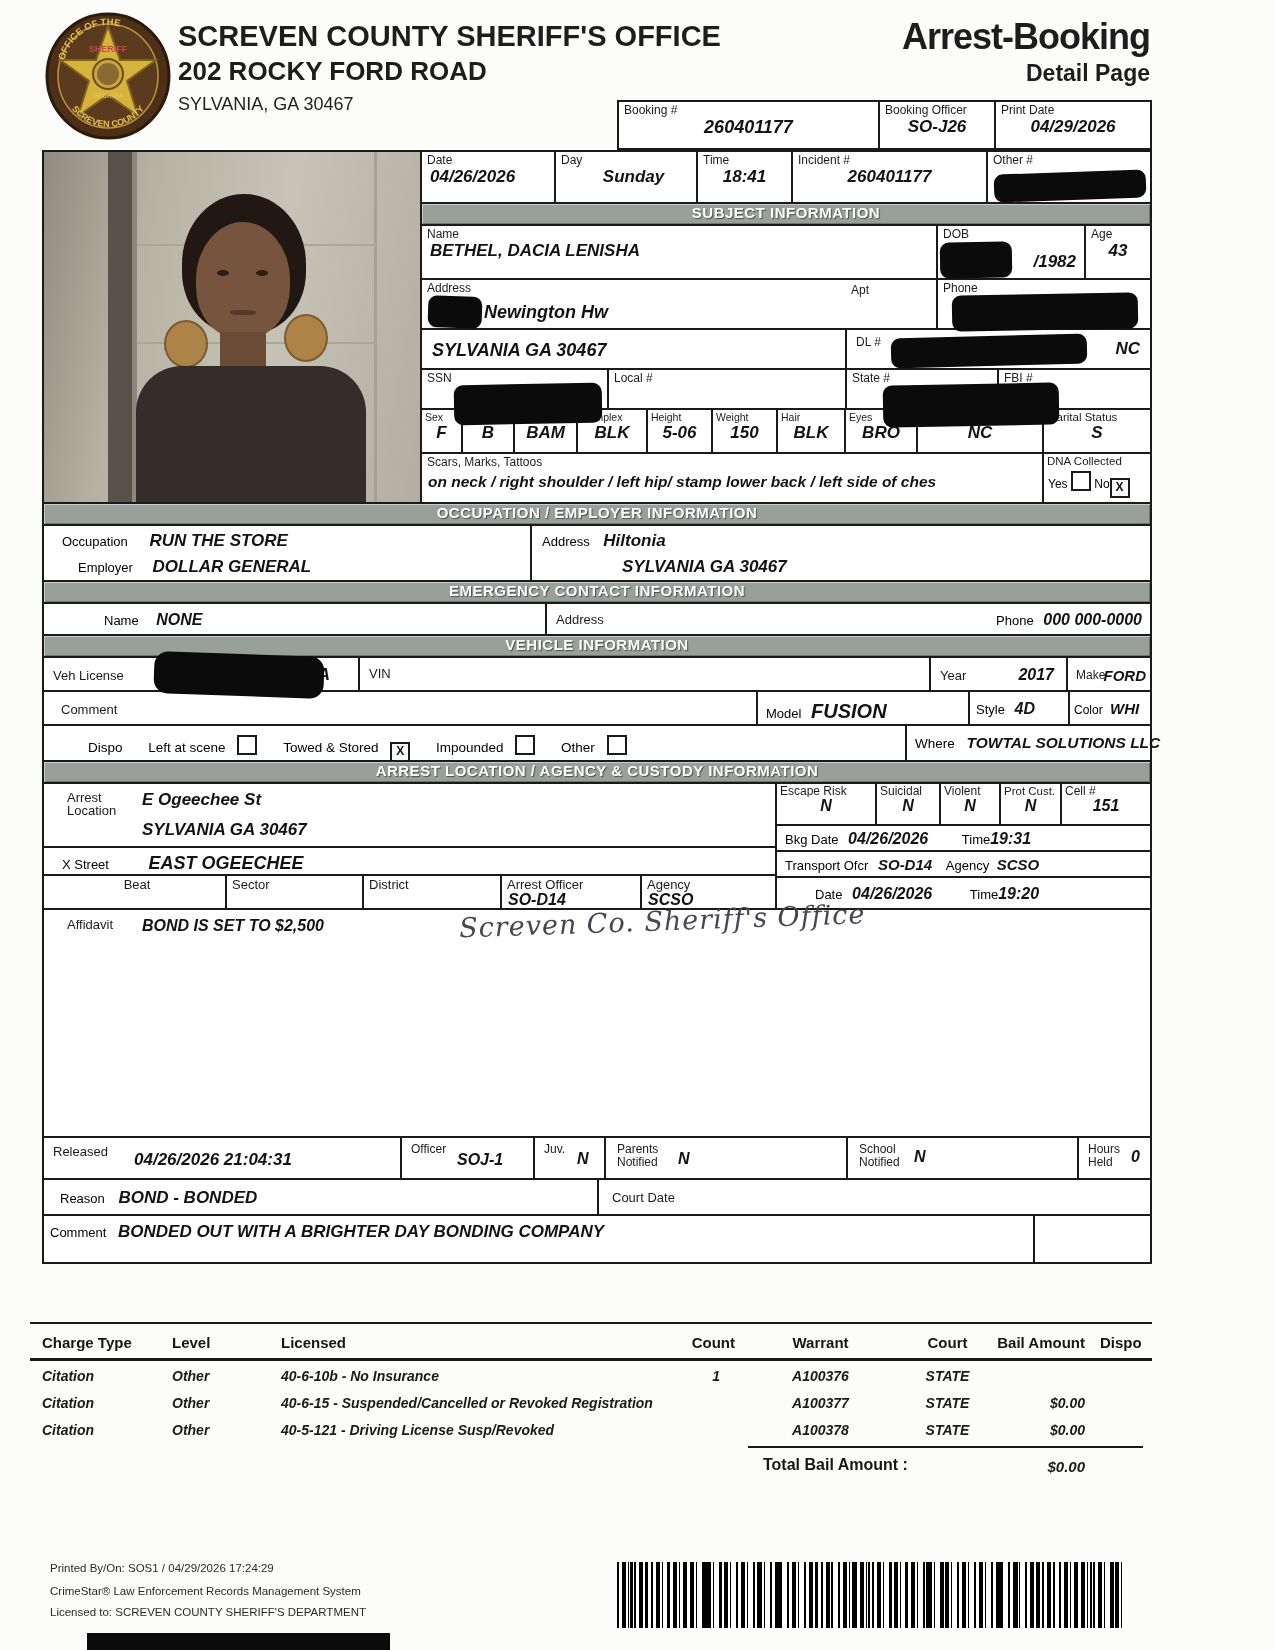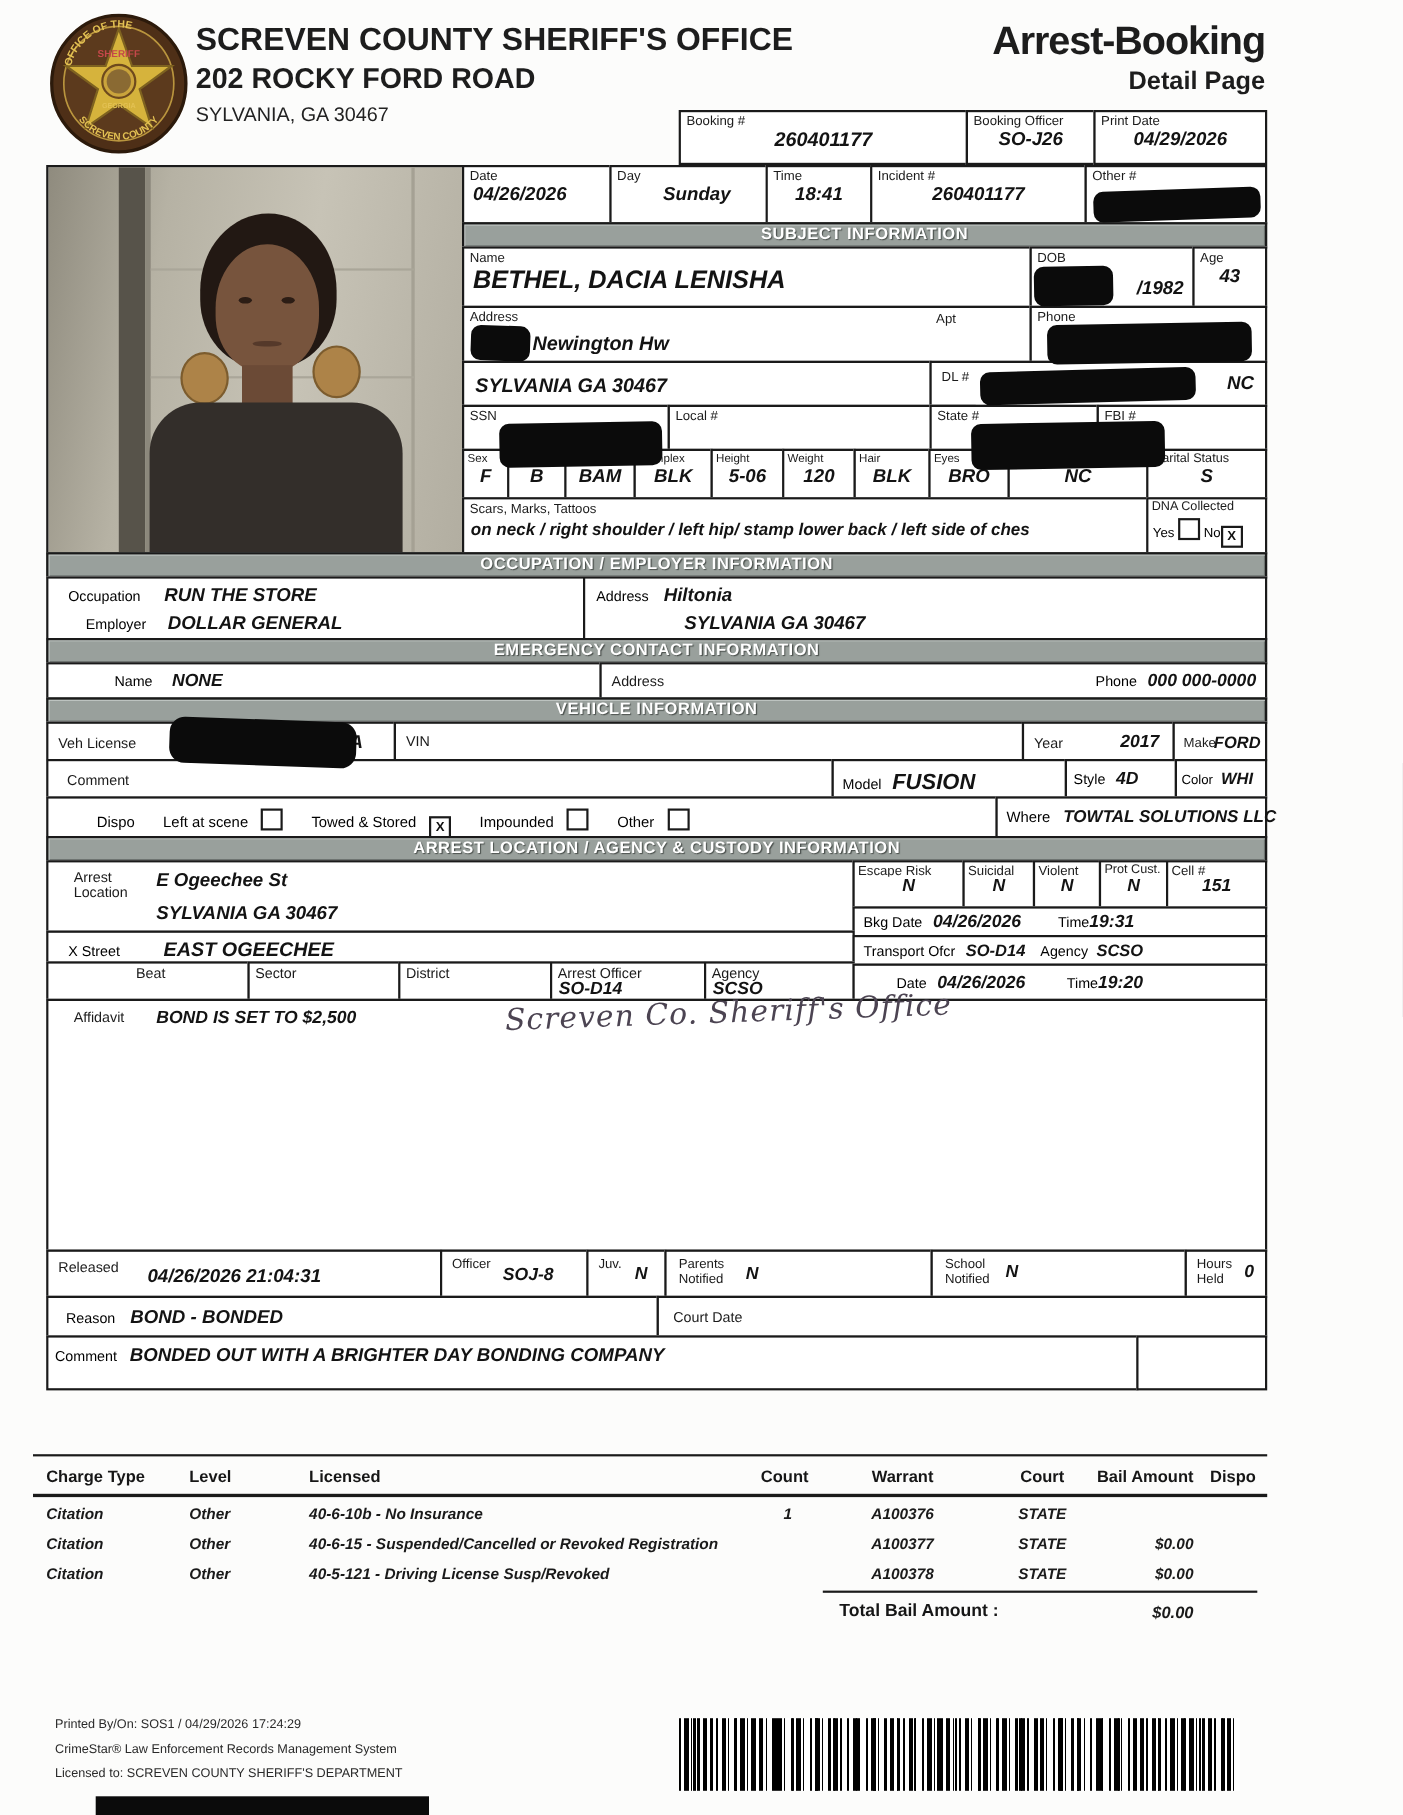--- a/index.html
+++ b/index.html
@@ -104,21 +104,21 @@
   </div>
   <div class="cell" style="left:986px;top:150px;width:166px;height:54px;">
     <div class="lbl">Other #</div>
     <div class="blob" style="left:6px;top:20px;width:152px;height:28px;transform:rotate(-2deg);"></div>
   </div>
 
   <div class="bar" style="left:420px;top:202px;width:732px;height:24px;">SUBJECT INFORMATION</div>
 
   <div class="cell" style="left:420px;top:224px;width:518px;height:56px;">
     <div class="lbl">Name</div>
-    <div class="val" style="font-size:23px;padding-left:8px;">BETHEL, DACIA  LENISHA</div>
+    <div class="val" style="font-size:17px;padding-left:8px;">BETHEL, DACIA  LENISHA</div>
   </div>
   <div class="cell" style="left:936px;top:224px;width:150px;height:56px;">
     <div class="lbl">DOB</div>
     <div class="blob" style="left:2px;top:16px;width:72px;height:36px;transform:rotate(-1deg);"></div>
     <div class="val" style="font-size:17px;position:absolute;right:8px;top:26px;">/1982</div>
   </div>
   <div class="cell" style="left:1084px;top:224px;width:68px;height:56px;">
     <div class="lbl">Age</div>
     <div class="val" style="font-size:17px;text-align:center;">43</div>
   </div>
@@ -173,21 +173,21 @@
   <div class="cell" style="left:576px;top:408px;width:72px;height:46px;">
     <div class="lbl10">Complex</div>
     <div class="val" style="font-size:17px;text-align:center;">BLK</div>
   </div>
   <div class="cell" style="left:646px;top:408px;width:67px;height:46px;">
     <div class="lbl10">Height</div>
     <div class="val" style="font-size:17px;text-align:center;">5-06</div>
   </div>
   <div class="cell" style="left:711px;top:408px;width:67px;height:46px;">
     <div class="lbl10">Weight</div>
-    <div class="val" style="font-size:17px;text-align:center;">120</div>
+    <div class="val" style="font-size:17px;text-align:center;">150</div>
   </div>
   <div class="cell" style="left:776px;top:408px;width:70px;height:46px;">
     <div class="lbl10">Hair</div>
     <div class="val" style="font-size:17px;text-align:center;">BLK</div>
   </div>
   <div class="cell" style="left:844px;top:408px;width:74px;height:46px;">
     <div class="lbl10">Eyes</div>
     <div class="val" style="font-size:17px;text-align:center;">BRO</div>
   </div>
   <div class="cell" style="left:916px;top:408px;width:128px;height:46px;">
@@ -390,21 +390,21 @@
     <div class="val" style="font-size:16px;position:absolute;left:98px;top:7px;">BOND IS SET TO $2,500</div>
     <div class="abs" style="left:415px;top:-6px;width:480px;font-family:'DejaVu Serif',serif;font-style:italic;font-size:27px;color:#4c4452;transform:rotate(-2deg);letter-spacing:1px;">Screven Co. Sheriff's Office</div>
   </div>
 
   <div class="cell" style="left:42px;top:1136px;width:360px;height:44px;">
     <div class="lbl abs" style="left:4px;top:5px;font-size:13px;">Released</div>
     <div class="val" style="font-size:17px;position:absolute;left:90px;top:12px;">04/26/2026 21:04:31</div>
   </div>
   <div class="cell" style="left:400px;top:1136px;width:135px;height:44px;">
     <div class="lbl abs" style="left:4px;top:3px;font-size:12px;">Officer</div>
-    <div class="val" style="font-size:16px;position:absolute;left:55px;top:13px;">SOJ-8</div>
+    <div class="val" style="font-size:16px;position:absolute;left:55px;top:13px;">SOJ-1</div>
   </div>
   <div class="cell" style="left:533px;top:1136px;width:73px;height:44px;">
     <div class="lbl abs" style="left:4px;top:3px;font-size:12px;">Juv.</div>
     <div class="val" style="font-size:16px;position:absolute;left:42px;top:12px;">N</div>
   </div>
   <div class="cell" style="left:604px;top:1136px;width:244px;height:44px;">
     <div class="lbl abs" style="left:6px;top:3px;font-size:12px;line-height:13px;">
       <div>Parents</div>
       <div>Notified</div>
     </div>

